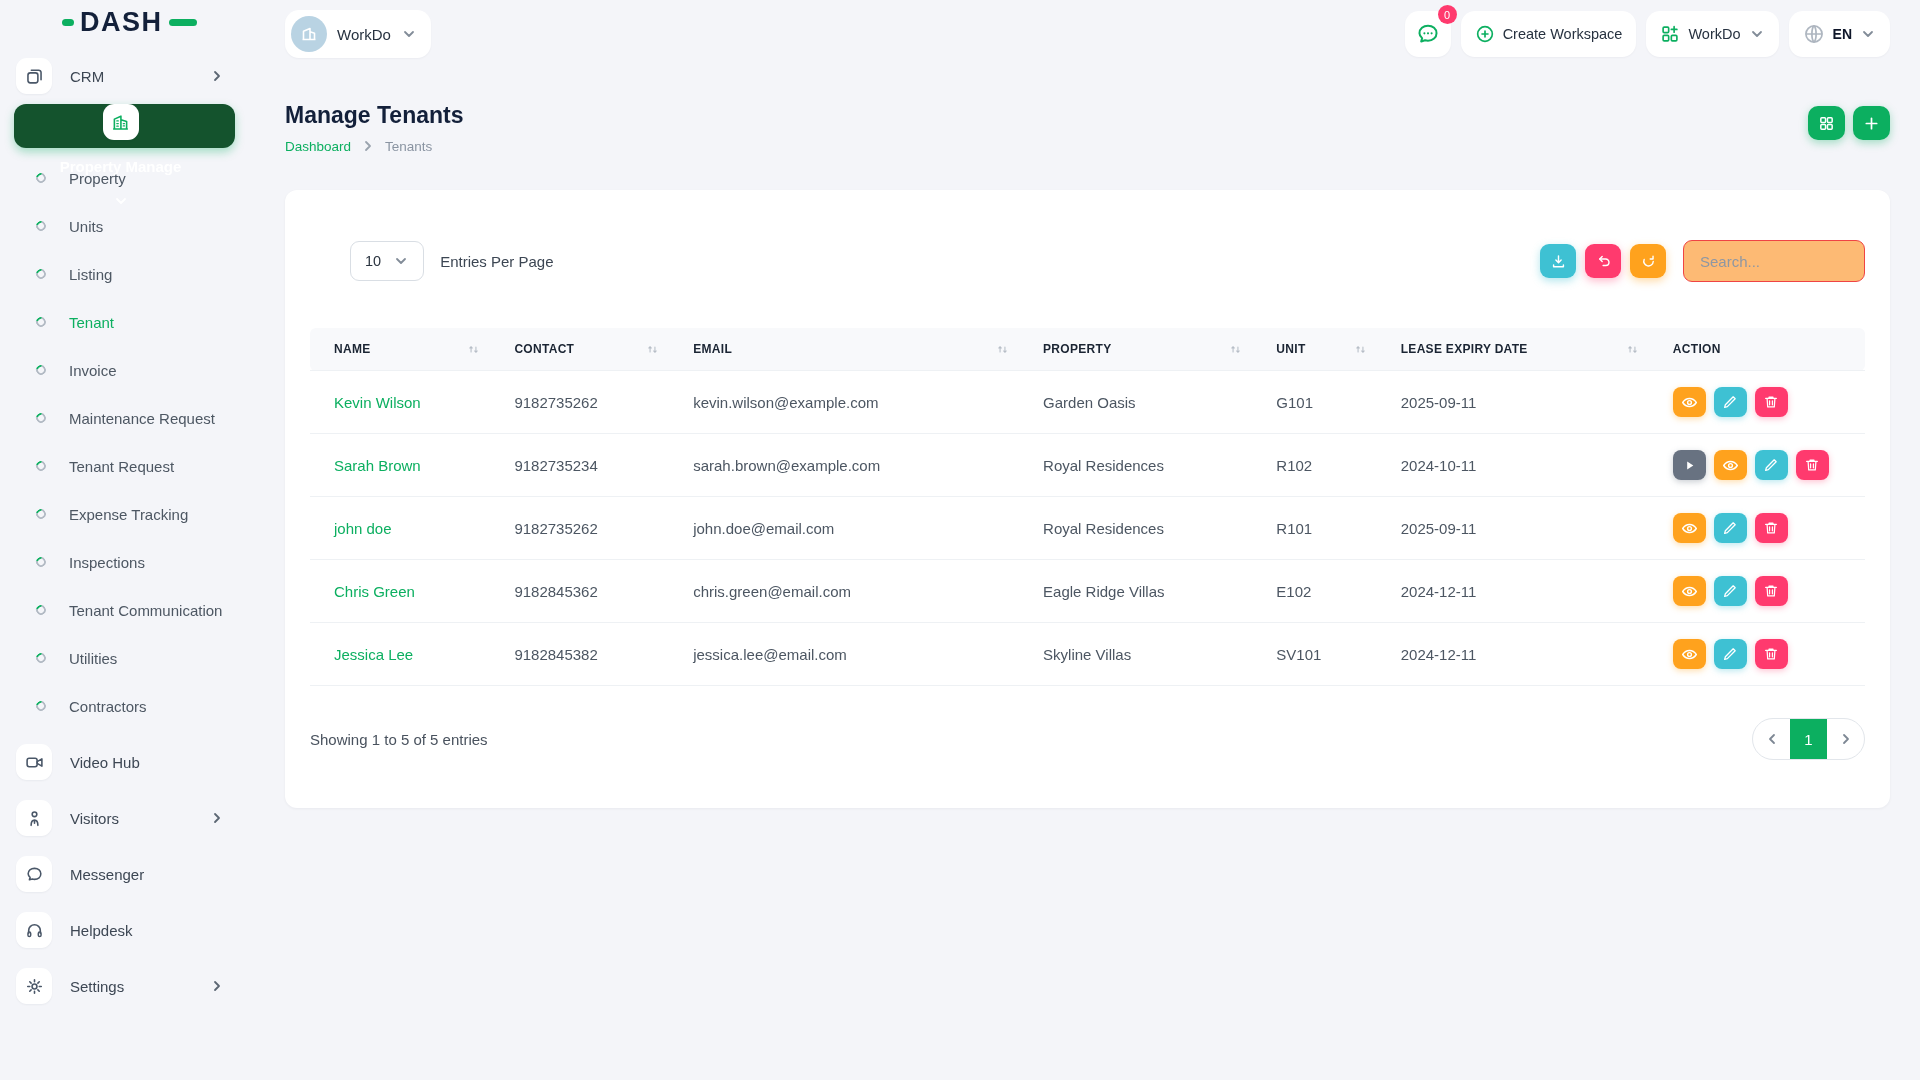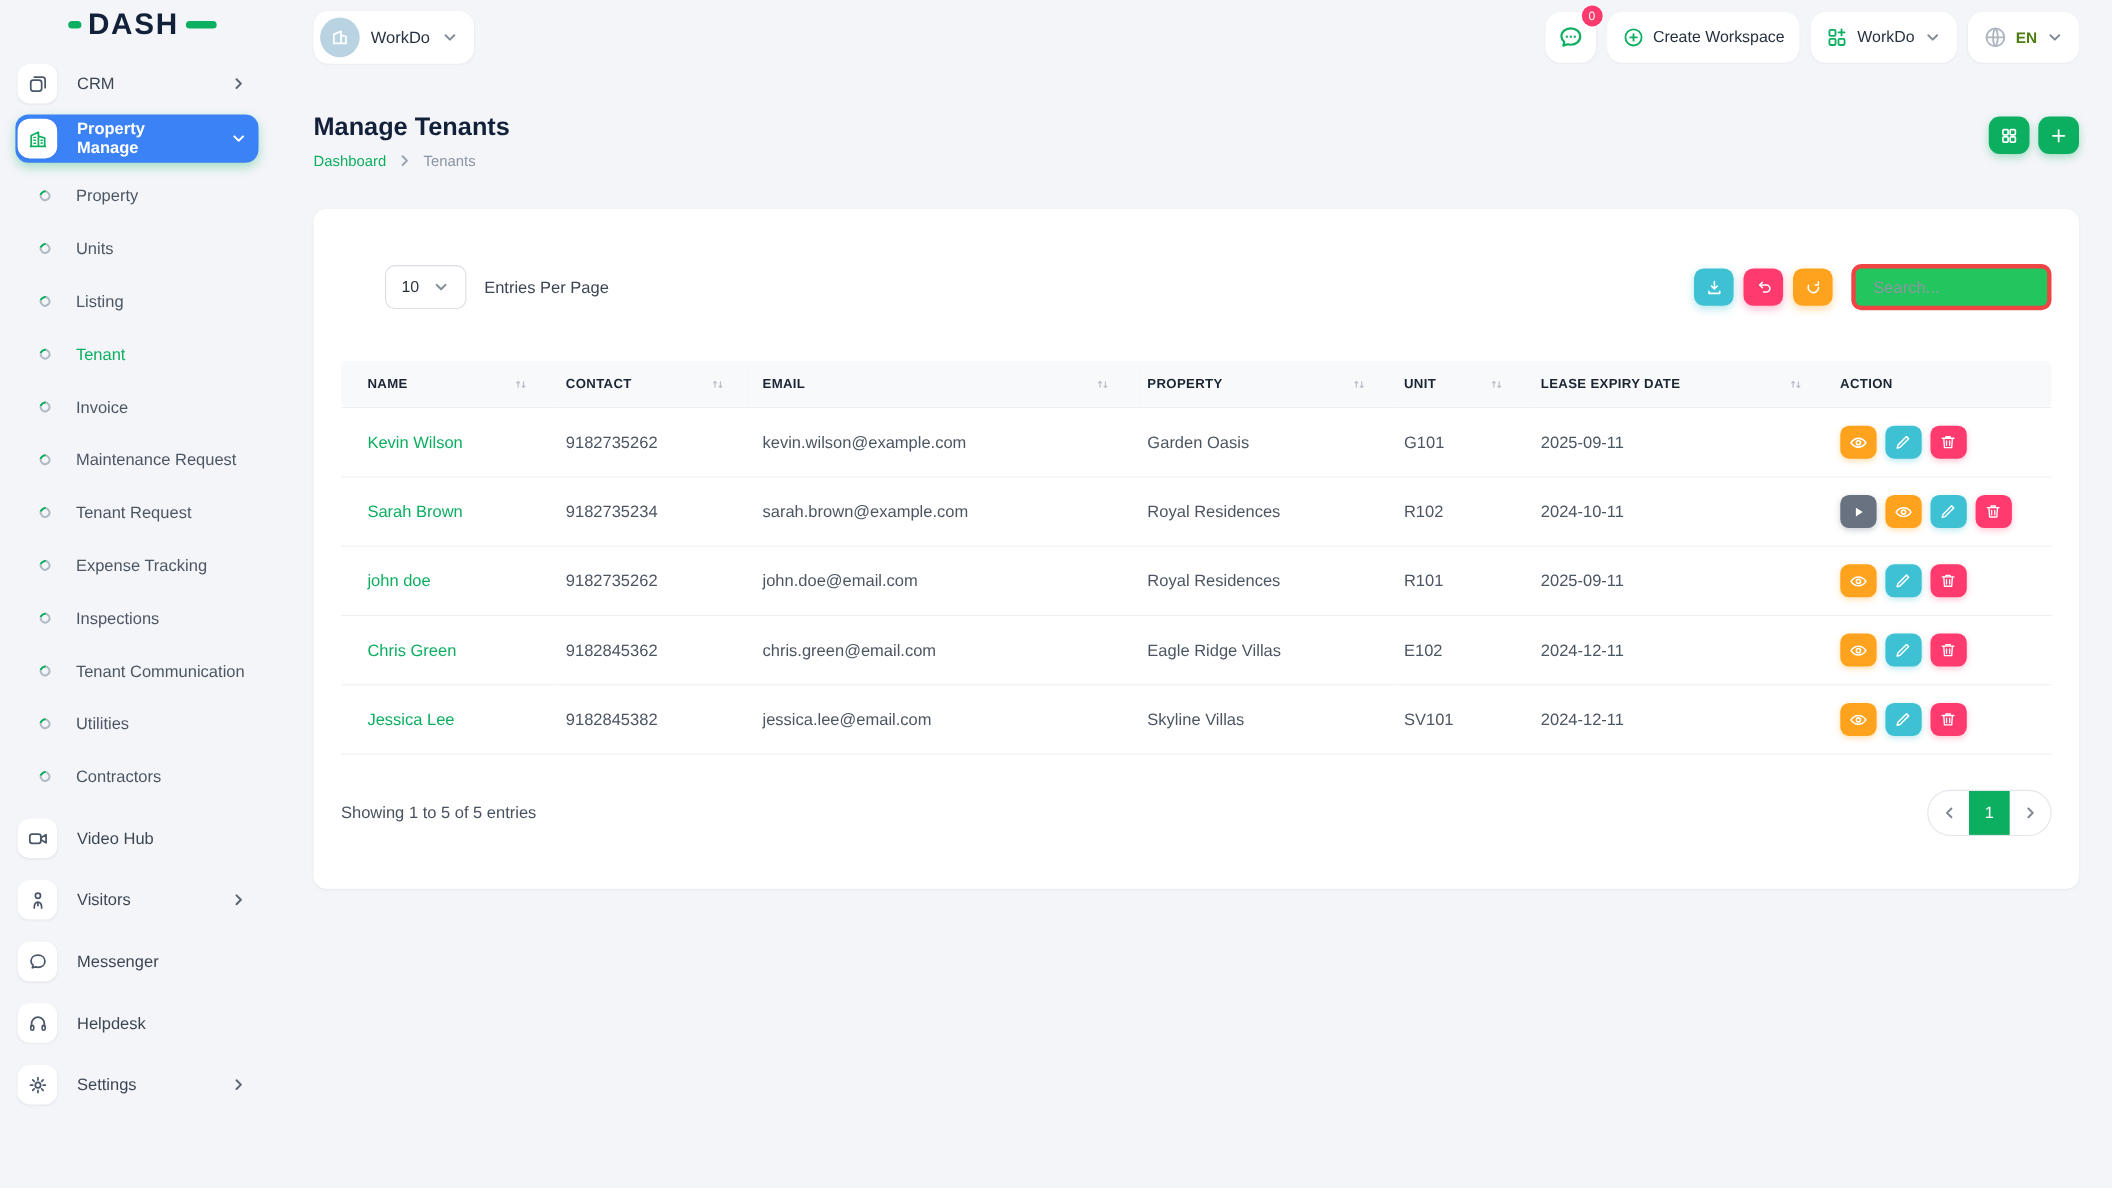--- a/index.html
+++ b/index.html
@@ -32,21 +32,21 @@
   }
   .icon-tile {
     width:36px; height:36px; border-radius:11px; background:#ffffff;
     display:flex; align-items:center; justify-content:center;
     color:#4a5768; box-shadow:0 1px 2px rgba(20,30,50,.05); flex:none;
   }
   .side-label { font-size:15px; color:#3d4754; flex:1; }
   .side-chevron { color:#5b6673; }
 
   .side-item.active-parent {
-    background:#3b82f6; box-shadow:0 4px 10px rgba(12,175,96,.35);
+    background:#14532d; box-shadow:0 4px 10px rgba(12,175,96,.35);flex-direction:column;
   }
   .active-parent .icon-tile { color:#0caf60; }
   .active-parent .side-label { color:#fff; font-weight:700; }
   .active-parent .side-chevron { color:#fff; }
 
   .submenu { margin:2px 0 4px 0; }
   .sub-item {
     display:flex; align-items:center; gap:23px;
     height:48px; padding-left:36px; cursor:pointer;
   }
@@ -78,21 +78,21 @@
     position:relative; background:#fff; border-radius:14px; height:46px;
     display:flex; align-items:center; gap:8px; padding:0 14px;
     box-shadow:0 1px 2px rgba(20,30,50,.04); font-size:14.5px; color:#273240;
   }
   .chat-btn { width:46px; justify-content:center; padding:0; color:#0caf60; }
   .badge {
     position:absolute; top:-6px; right:-6px; min-width:19px; height:19px;
     border-radius:10px; background:#ff3a6e; color:#fff; font-size:11px;
     display:flex; align-items:center; justify-content:center; padding:0 5px;
   }
-  .lang-label { color:#4d7c0f; font-weight:700; font-size:14px; }
+  .lang-label { color:#0f172a; font-weight:700; font-size:14px; }
   .muted-ic { color:#aeb6c0; }
   .green-ic { color:#0caf60; }
   .chev { color:#828c98; }
 
   
   .page-head { display:flex; align-items:flex-start; justify-content:space-between; margin-top:42px; }
   .page-title { font-size:23px; font-weight:700; color:#13203a; }
   .breadcrumb { display:flex; align-items:center; gap:9px; margin-top:9px; font-size:13.5px; }
   .breadcrumb a { color:#0caf60; }
   .breadcrumb .sep { color:#9aa3ae; }
@@ -120,22 +120,22 @@
   .toolbar-right { display:flex; align-items:center; gap:9px; }
   .tool-btn {
     width:36px; height:34px; border-radius:9px; color:#fff;
     display:flex; align-items:center; justify-content:center;
   }
   .tool-download { background:#3ec1d3; box-shadow:0 3px 8px rgba(62,193,211,.4); }
   .tool-back { background:#ff3a6e; box-shadow:0 3px 8px rgba(255,58,110,.35); }
   .tool-refresh { background:#ffa21d; box-shadow:0 3px 8px rgba(255,162,29,.4); }
   .search-input {
     width:182px; height:42px; margin-left:8px;
-    border:4px solid #ef4444; border-radius:9px; padding:0 16px;
-    font-size:15px; color:#2b3440; outline:none; background:#22c55e;
+    border:1px solid #ef4444; border-radius:9px; padding:0 16px;
+    font-size:15px; color:#2b3440; outline:none; background:#fdba74;
   }
   .search-input::placeholder { color:#8e97a3; }
 
   
   table { width:100%; border-collapse:collapse; }
   thead th { background:#f8f9fb; padding:14px 10px; }
   thead th:first-child { padding-left:24px; border-radius:6px 0 0 6px; }
   thead th:last-child { border-radius:0 6px 6px 0; }
   .th-inner { display:flex; align-items:center; justify-content:space-between; gap:6px; }
   .th-label {

